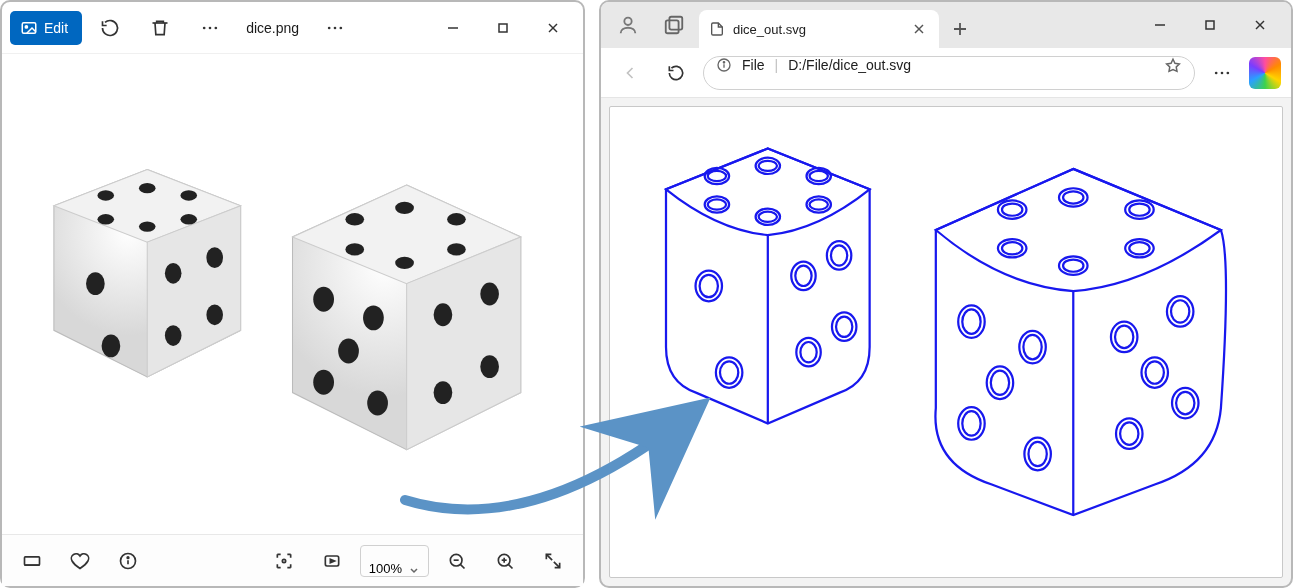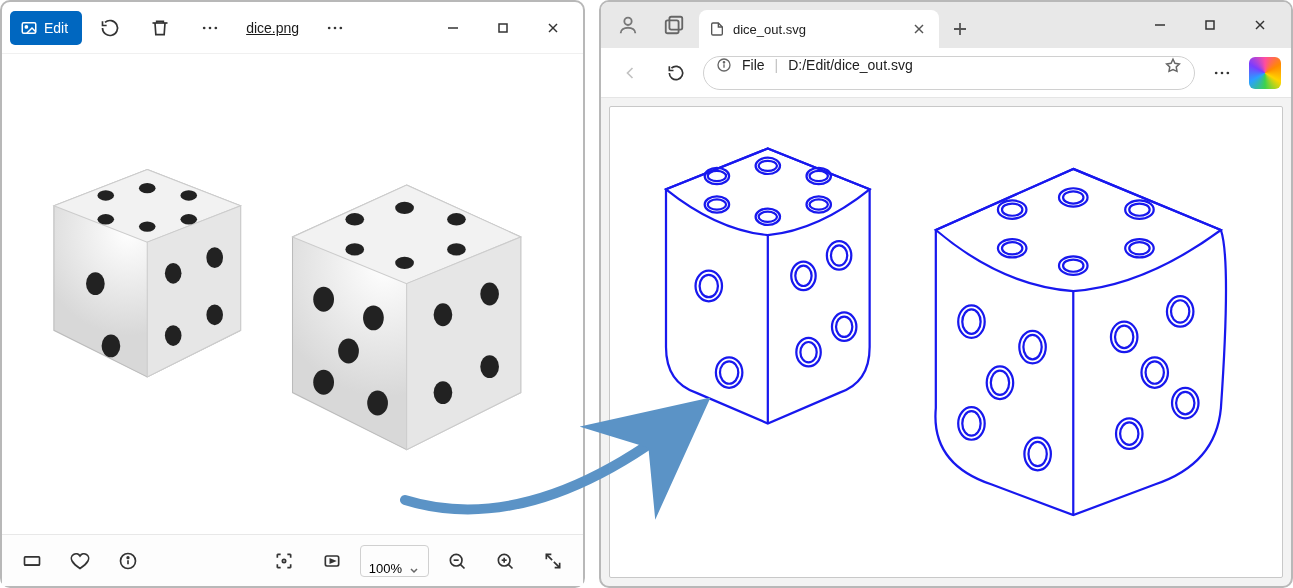--- a/index.html
+++ b/index.html
@@ -47,21 +47,20 @@
   .edit-btn svg { width: 18px; height: 18px; }
   .tb-btn {
     width: 44px; height: 44px;
     display: flex; align-items: center; justify-content: center;
     color: #333; cursor: pointer; border-radius: 4px;
   }
   .filename {
     font-size: 14px;
     color: #1a1a1a;
     padding: 0 8px;
-    text-decoration: underline;
   }
   .photos-canvas {
     flex: 1;
     background: #fff;
     position: relative;
   }
   .photos-bottom {
     height: 52px;
     border-top: 1px solid #e8e8e8;
     display: flex;
@@ -438,21 +437,21 @@
           </svg>
       </div>
       <div class="omnibox">
         <svg width="16" height="16" viewBox="0 0 24 24" fill="none" stroke="#666" stroke-width="2">
             <circle cx="12" cy="12" r="9"></circle>
             <line x1="12" y1="11" x2="12" y2="16"></line>
             <circle cx="12" cy="8" r="1" fill="#666"></circle>
           </svg>
         <span>File</span>
         <span class="sep">|</span>
-        <span>D:/Edit/dice_out.svg</span>
+        <span>D:/File/dice_out.svg</span>
         <div class="star">
           <svg width="18" height="18" viewBox="0 0 24 24" fill="none" stroke="#666" stroke-width="2">
               <path d="M12 3l2.6 5.3 5.9.9-4.2 4.1 1 5.8L12 16.9 6.7 19.1l1-5.8L3.5 9.2l5.9-.9z"></path>
             </svg>
         </div>
       </div>
       <div class="nav-btn">
         <svg width="20" height="20" viewBox="0 0 24 24" fill="#333">
             <circle cx="5" cy="12" r="1.6"></circle>
             <circle cx="12" cy="12" r="1.6"></circle>

